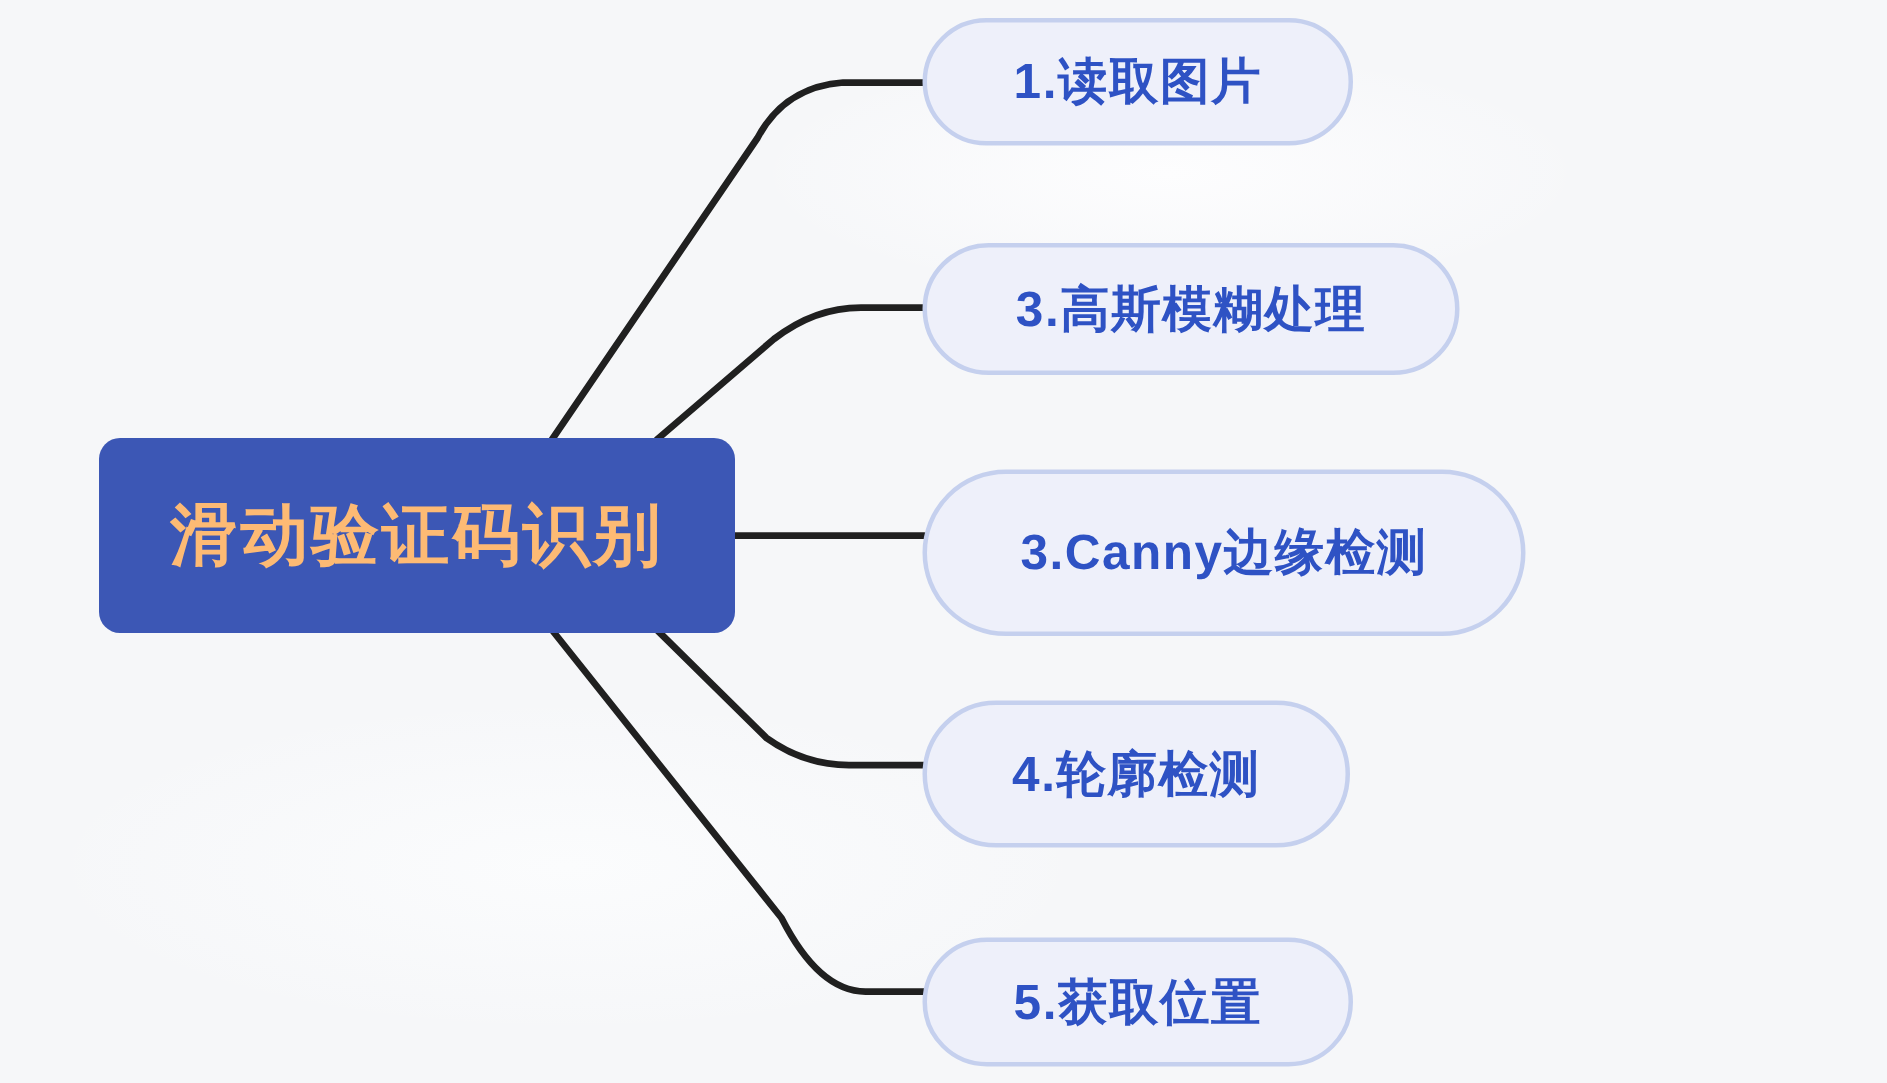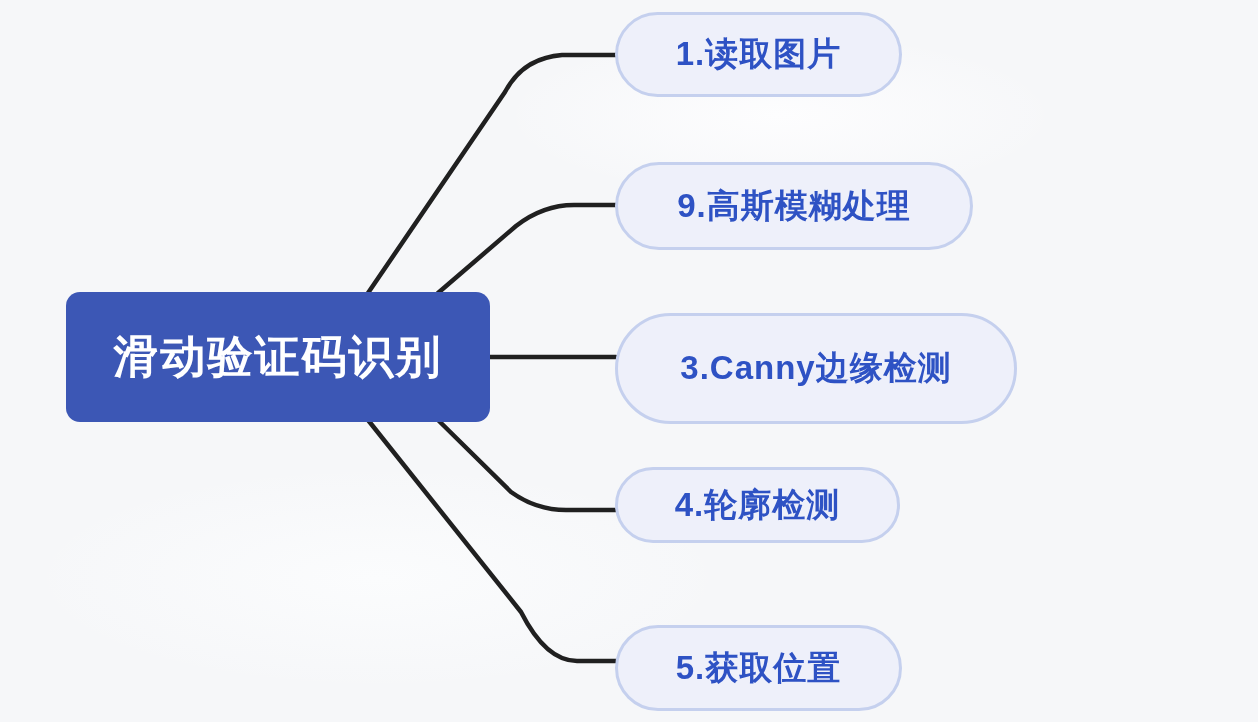--- a/index.html
+++ b/index.html
@@ -38,21 +38,21 @@
     height: 130px;
     background: #3c57b5;
     border-radius: 14px;
     display: flex;
     align-items: center;
     justify-content: center;
     box-sizing: border-box;
     cursor: default;
   }
   .root-node .label {
-    color: #ffffff;
+    color: #fdba74;
     font-size: 45px;
     font-weight: bold;
     letter-spacing: 2px;
     white-space: nowrap;
     font-family: Liberation Mono, monospace;
   }
   .branch-node {
     position: absolute;
     background: #eef0fa;
     border: 3px solid #c5d0ee;
@@ -66,21 +66,21 @@
   .branch-node .label {
     color: #2e52c4;
     font-size: 33px;
     font-weight: bold;
     letter-spacing: 1px;
     white-space: nowrap;
   }
   .branch-1 { left: 615px; top: 12px;  width: 287px; height: 85px; }
   .branch-2 { left: 615px; top: 162px; width: 358px; height: 88px; }
   .branch-3 { left: 615px; top: 313px; width: 402px; height: 111px; }
-  .branch-4 { left: 615px; top: 467px; width: 285px; height: 76px; }
+  .branch-4 { left: 615px; top: 467px; width: 285px; height: 98px; }
   .branch-5 { left: 615px; top: 625px; width: 287px; height: 86px; }
 </style>
 </head>
 <body>
 
 <div class="canvas">
 
   <svg class="connectors" viewBox="0 0 1258 722" xmlns="http://www.w3.org/2000/svg">
     <path d="M 368 293 L 505 92 Q 523 58 562 55 L 616 55"></path>
     <path d="M 438 293 L 516 226 Q 543 205 574 205 L 616 205"></path>
@@ -91,21 +91,21 @@
 
   <div class="root-node">
     <span class="label">滑动验证码识别</span>
   </div>
 
   <div class="branch-node branch-1">
     <span class="label">1.读取图片</span>
   </div>
 
   <div class="branch-node branch-2">
-    <span class="label">9.高斯模糊处理</span>
+    <span class="label">3.高斯模糊处理</span>
   </div>
 
   <div class="branch-node branch-3">
     <span class="label">3.Canny边缘检测</span>
   </div>
 
   <div class="branch-node branch-4">
     <span class="label">4.轮廓检测</span>
   </div>
 

